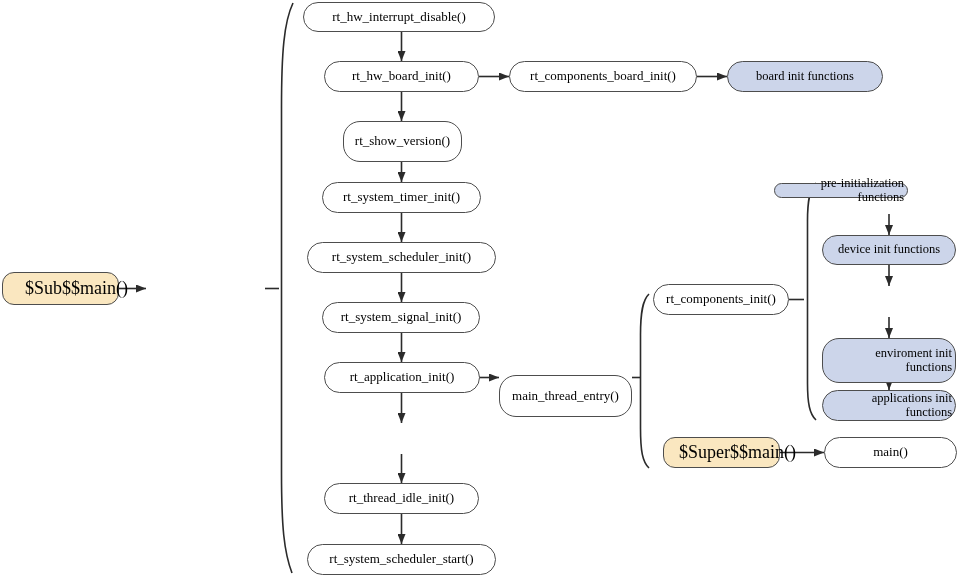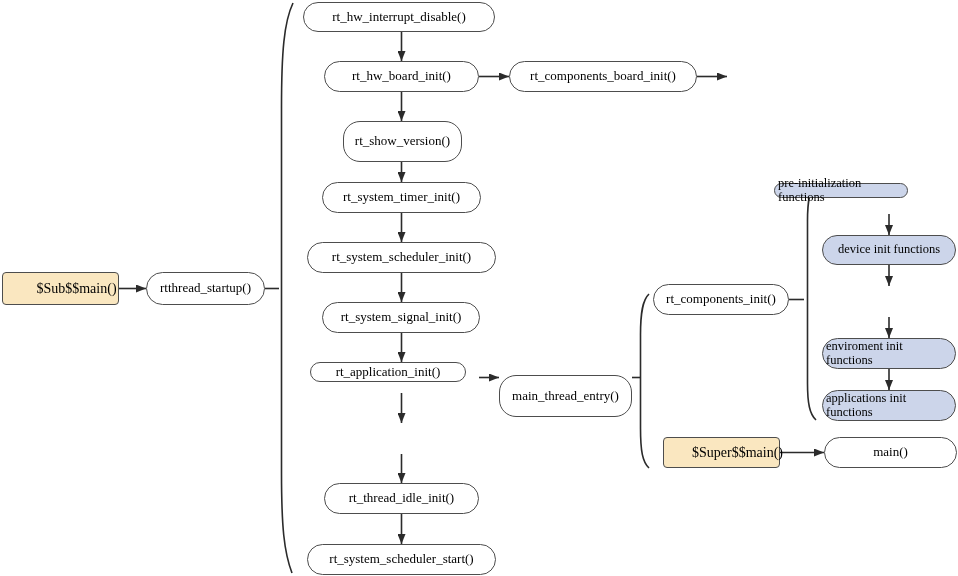--- a/index.html
+++ b/index.html
@@ -5,27 +5,27 @@
   html,body{margin:0;padding:0;}
   .stage{
     position:relative;width:958px;height:576px;overflow:hidden;
     background:var(--background,#fff);
     font-family:"Liberation Serif","DejaVu Serif",serif;
     color:#000;
   }
   .node{
     position:absolute;box-sizing:border-box;
     display:flex;align-items:center;justify-content:center;
-    text-align:left;font-size:13px;line-height:1.1;
+    text-align:right;font-size:13px;line-height:1.1;
     background:var(--node-fill,#fff);
     border:1.5px solid var(--node-border,#4d4d4d);
     white-space:nowrap;
   }
   .pill{border-radius:17px;}
-  .rect{border-radius:4px;background:var(--tan-fill,#fae7c0);font-size:14px;padding-left:32px;}
+  .rect{border-radius:12px;background:var(--tan-fill,#fae7c0);font-size:18px;padding-left:32px;}
   .blue{background:var(--blue-fill,#ccd5ea);font-size:12.5px;white-space:normal;padding:0 3px;}
   .wires{position:absolute;left:0;top:0;}
   .wires line,.wires path{stroke:var(--connector,#2b2b2b);stroke-width:1.6;fill:none;}
   .wires marker path{fill:var(--connector,#2b2b2b);stroke:none;}
 </style>
 </head>
 <body>
 
 <div class="stage">
 
@@ -74,37 +74,37 @@
       <line x1="632" y1="377.5" x2="641" y2="377.5"></line>
       <line x1="789" y1="299.5" x2="804" y2="299.5"></line>
     </g>
 
     <path d="M293,3 C284,22 281.5,52 281.5,108 L281.5,472 C281.5,527 284,552 292,573"></path>
     <path d="M649,294 C642.5,300 640.5,313 640.5,335 L640.5,428 C640.5,451 642.5,462 649,468"></path>
     <path d="M816,183 C809.5,189 807.5,201 807.5,221 L807.5,383 C807.5,403 809.5,414 816,420"></path>
   </svg>
 
   <div class="node rect" style="left:2px;top:272px;width:117px;height:33px">$Sub$$main()</div>
-  <div class="node pill" style="left:146px;top:272px;width:119px;height:33px">rtthread_startup()</div>
 
   <div class="node pill" style="left:303px;top:2px;width:192px;height:30px">rt_hw_interrupt_disable()</div>
   <div class="node pill" style="left:324px;top:61px;width:155px;height:31px">rt_hw_board_init()</div>
   <div class="node pill" style="left:343px;top:121px;width:119px;height:41px">rt_show_version()</div>
   <div class="node pill" style="left:322px;top:182px;width:159px;height:31px">rt_system_timer_init()</div>
   <div class="node pill" style="left:307px;top:242px;width:189px;height:31px">rt_system_scheduler_init()</div>
   <div class="node pill" style="left:322px;top:302px;width:158px;height:31px">rt_system_signal_init()</div>
-  <div class="node pill" style="left:310px;top:362px;width:156px;height:20px">rt_application_init()</div>
+  <div class="node pill" style="left:324px;top:362px;width:156px;height:31px">rt_application_init()</div>
   <div class="node pill" style="left:324px;top:483px;width:155px;height:31px">rt_thread_idle_init()</div>
   <div class="node pill" style="left:307px;top:544px;width:189px;height:31px">rt_system_scheduler_start()</div>
 
   <div class="node pill" style="left:509px;top:61px;width:188px;height:31px">rt_components_board_init()</div>
+  <div class="node pill blue" style="left:727px;top:61px;width:156px;height:31px">board init functions</div>
 
   <div class="node pill" style="left:499px;top:375px;width:133px;height:42px">main_thread_entry()</div>
   <div class="node pill" style="left:653px;top:284px;width:136px;height:31px">rt_components_init()</div>
   <div class="node rect" style="left:663px;top:437px;width:117px;height:31px">$Super$$main()</div>
   <div class="node pill" style="left:824px;top:437px;width:133px;height:31px">main()</div>
 
   <div class="node pill blue" style="left:774px;top:183px;width:134px;height:15px">pre-initialization functions</div>
   <div class="node pill blue" style="left:822px;top:235px;width:134px;height:30px">device init functions</div>
-  <div class="node pill blue" style="left:822px;top:338px;width:134px;height:31px">enviroment init functions</div>
+  <div class="node pill blue" style="left:822px;top:338px;width:134px;height:45px">enviroment init functions</div>
   <div class="node pill blue" style="left:822px;top:390px;width:134px;height:31px">applications init functions</div>
 
 </div>
 
 </body></html>

